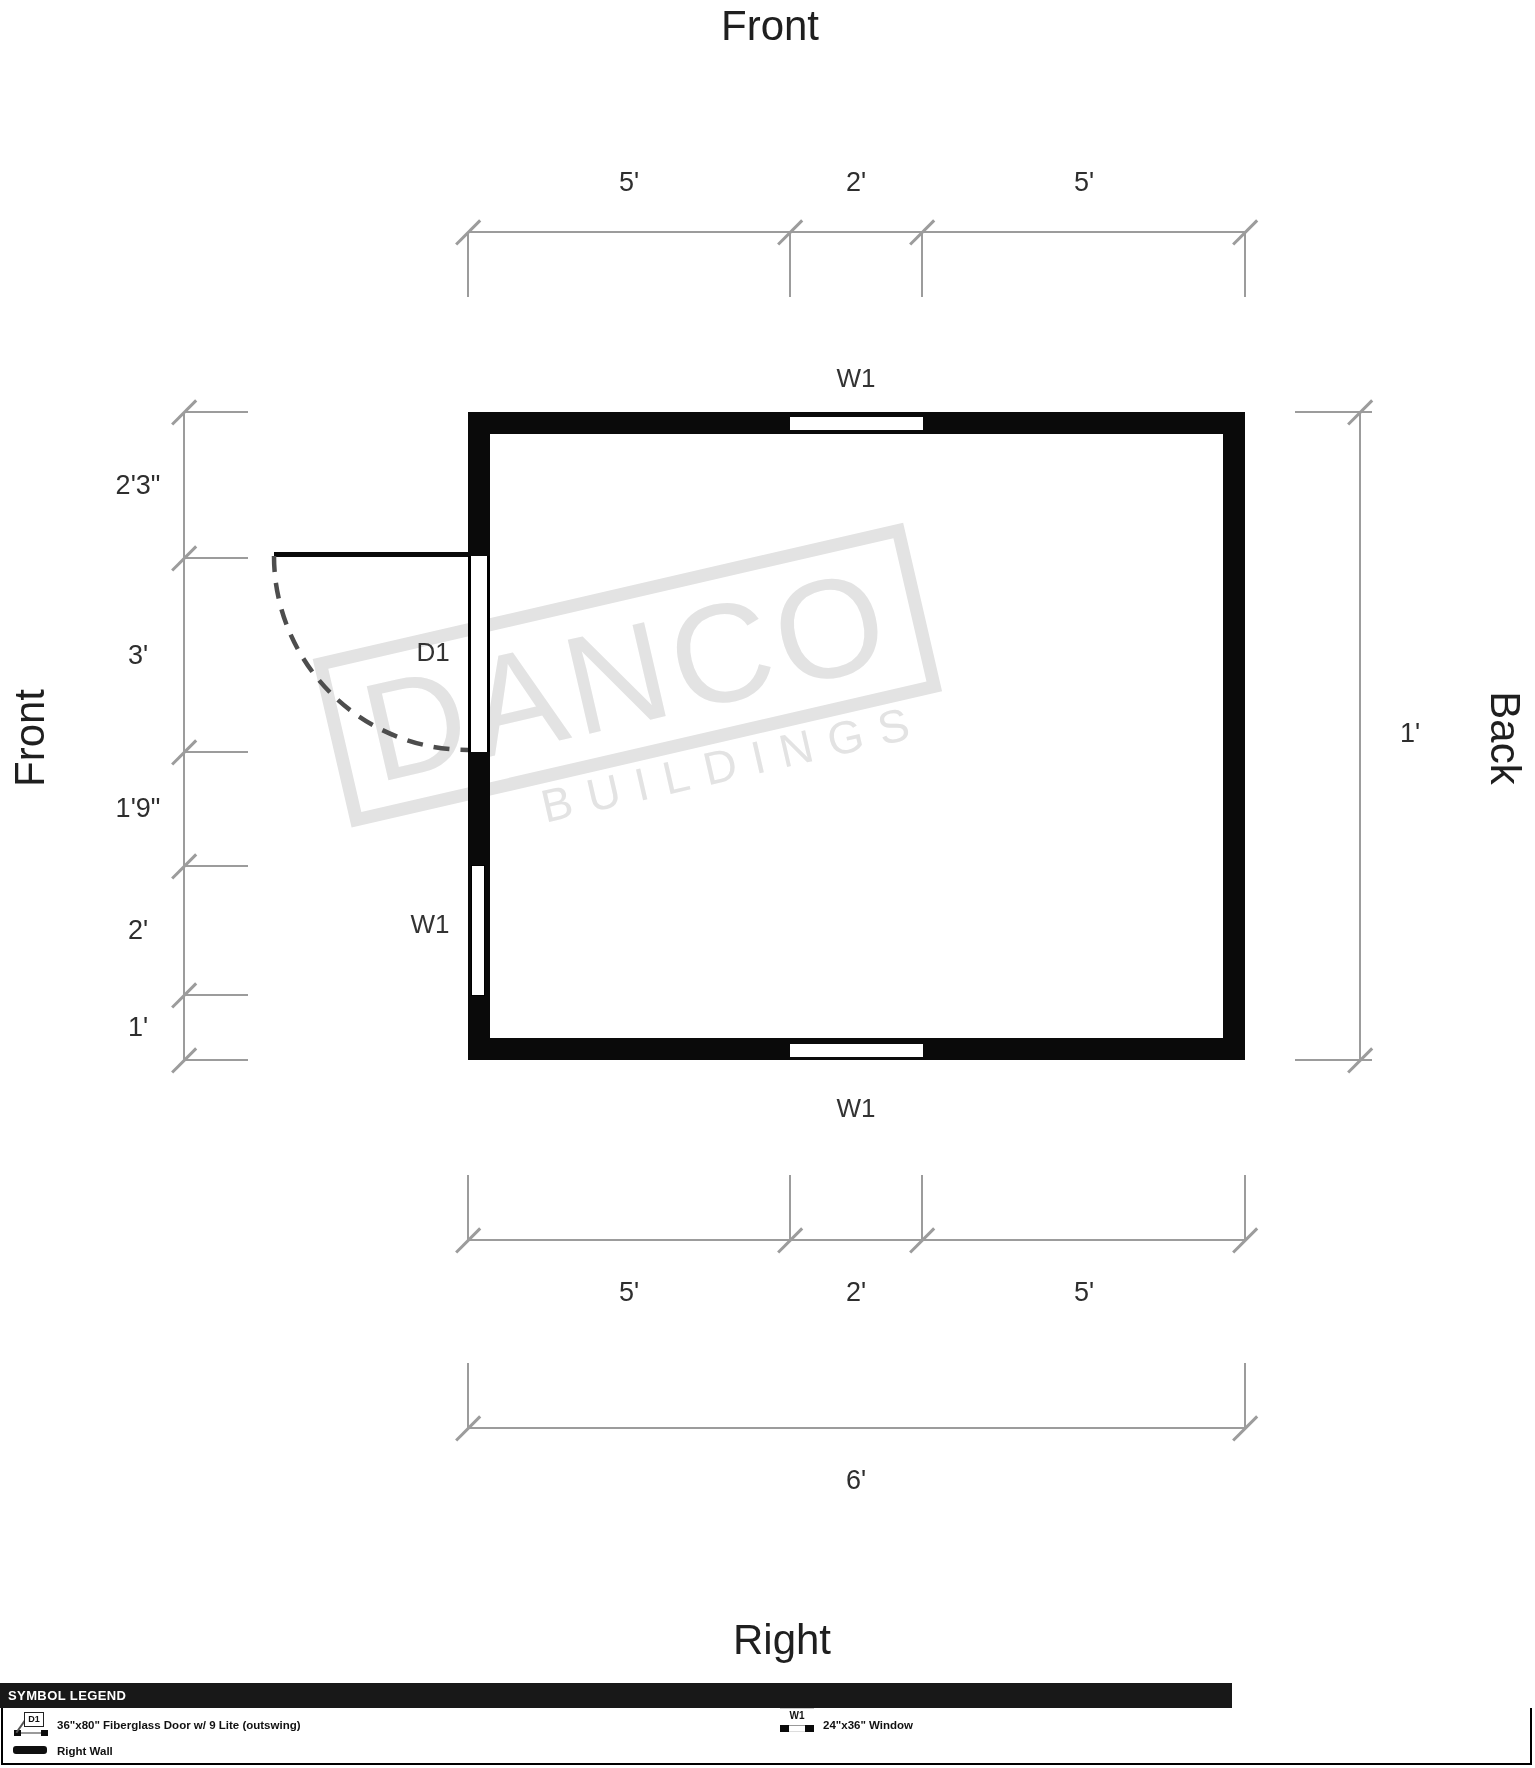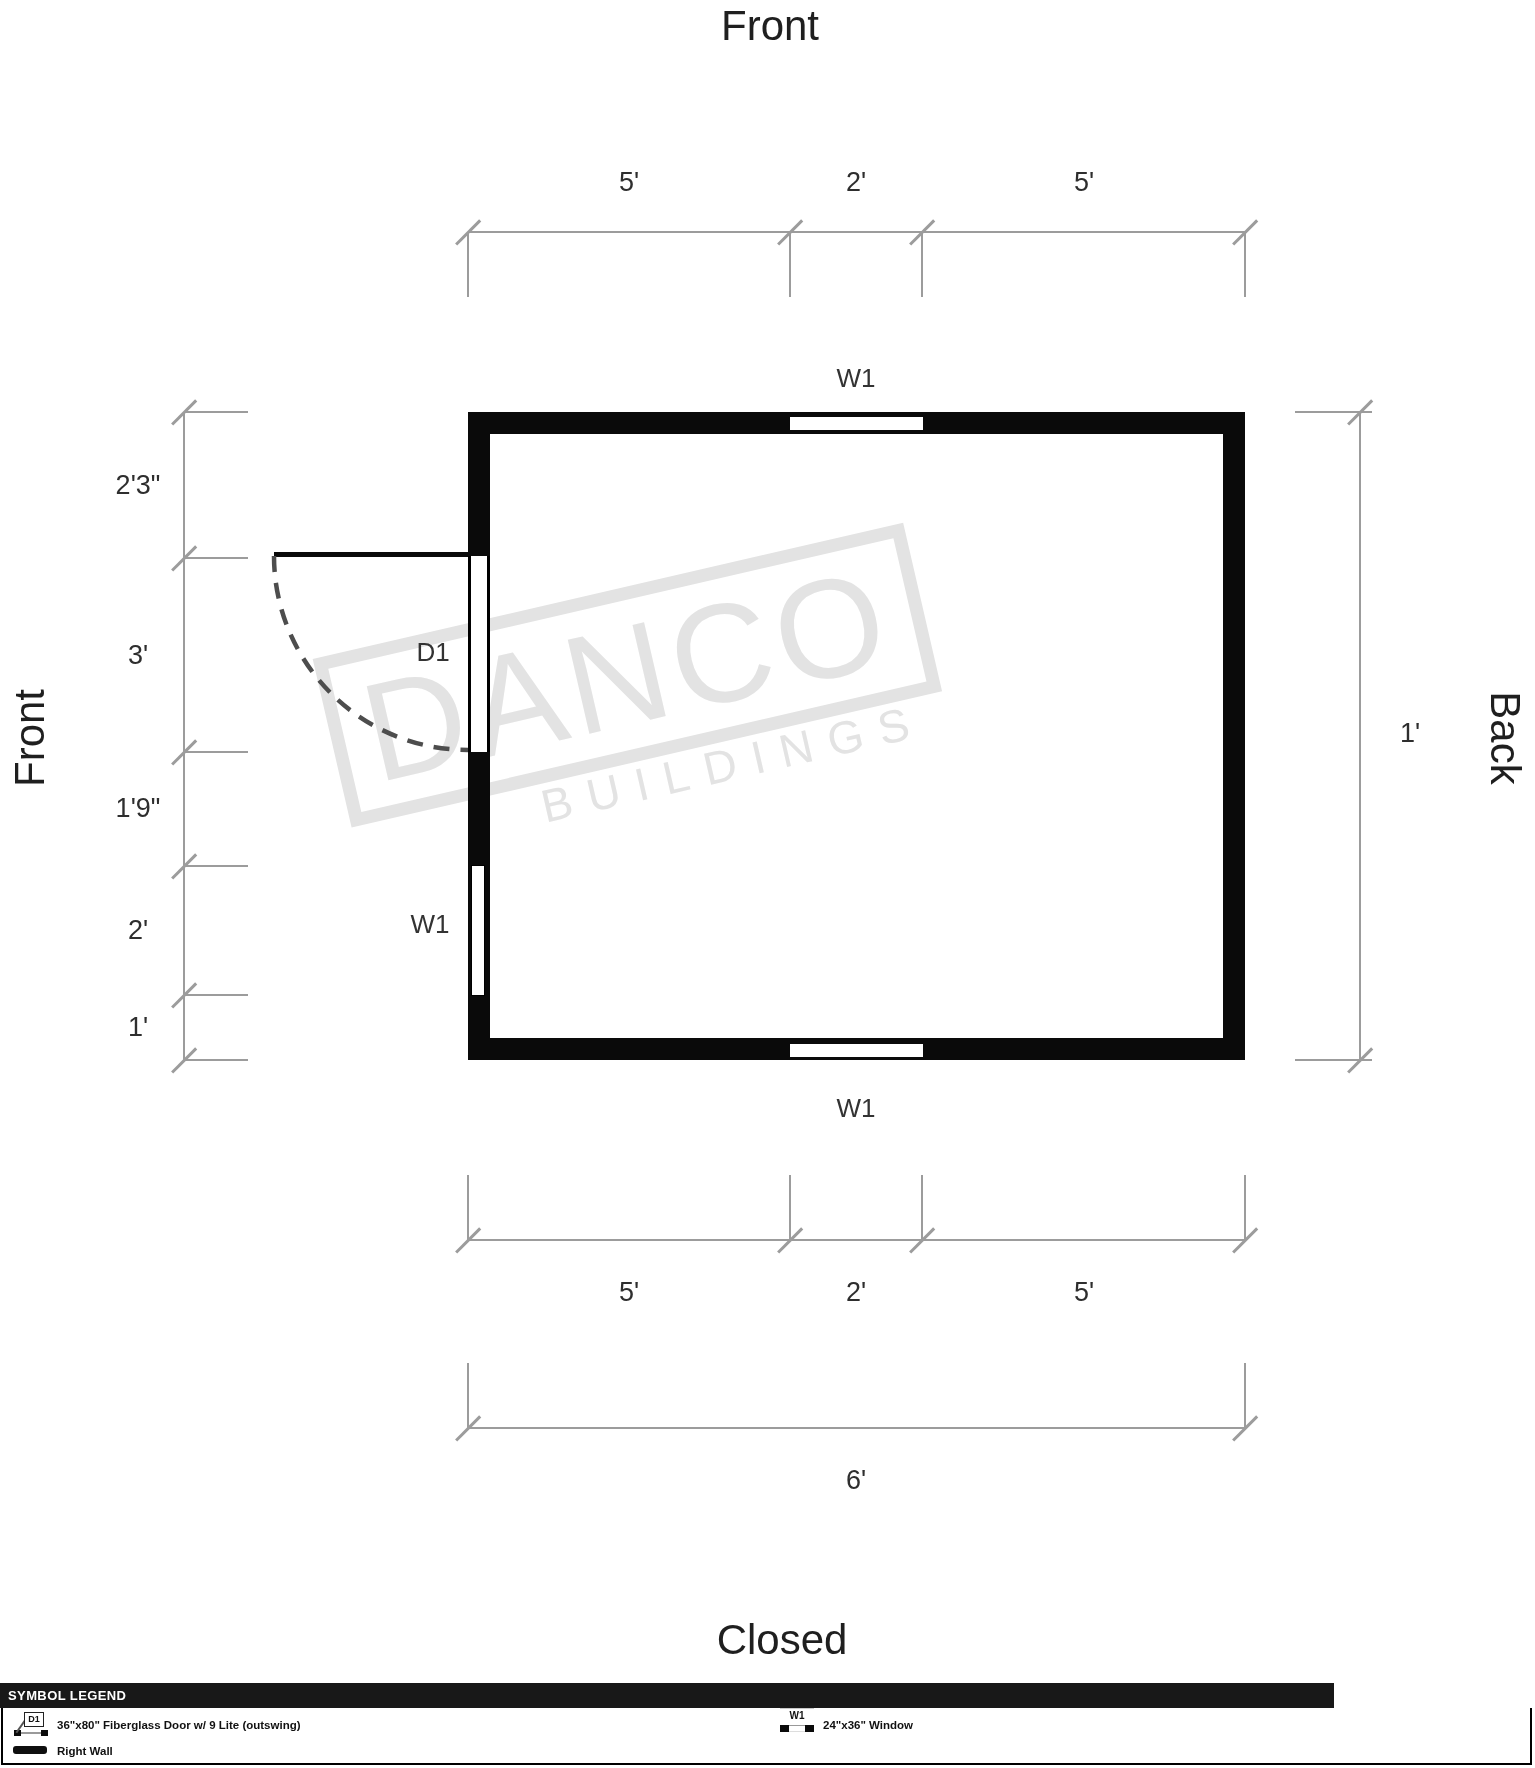--- a/index.html
+++ b/index.html
@@ -15,21 +15,21 @@
   .wall{position:absolute;background:#0a0a0a;}
   .window-strip{position:absolute;background:#ffffff;}
   .title{position:absolute;color:#1f1f1f;font-size:42px;text-align:center;}
   .title-v{height:46px;line-height:46px;width:100px;}
   
   #watermark{position:absolute;left:330px;top:588px;transform:rotate(-13deg);color:#e3e3e3;}
   #watermark .wm-box{display:inline-block;border:13px solid #e3e3e3;padding:0 22px;}
   #watermark .wm-main{font-size:140px;font-weight:500;letter-spacing:6px;line-height:1.05;white-space:nowrap;}
   #watermark .wm-sub{margin:-4px 0 0 190px;font-size:46px;letter-spacing:16px;white-space:nowrap;}
   
-  #legend-bar{position:absolute;left:0;top:1683px;width:1334px;height:25px;background:#181818;}
+  #legend-bar{position:absolute;left:0;top:1683px;width:1232px;height:25px;background:#181818;}
   #legend-bar span{display:block;color:#ffffff;font-size:13px;font-weight:bold;letter-spacing:.4px;
                    padding:5px 0 0 8px;}
   #legend-box{position:absolute;left:1px;top:1708px;width:1531px;height:57px;background:#ffffff;
               border:2px solid #000;border-top:none;box-sizing:border-box;}
   .legend-text{position:absolute;color:#111111;font-size:11.5px;font-weight:bold;white-space:nowrap;}
   
   .d1-icon{position:absolute;width:34px;height:26px;}
   .d1-base{position:absolute;left:0;top:21px;width:34px;height:2px;background:#9a9a9a;}
   .d1-capL{position:absolute;left:0;top:19px;width:7px;height:6px;background:#0a0a0a;}
   .d1-capR{position:absolute;left:27px;top:19px;width:7px;height:6px;background:#0a0a0a;}
@@ -53,21 +53,21 @@
 <div id="page">
 
   <div id="watermark">
     <div class="wm-box">
       <div class="wm-main">DANCO</div>
     </div>
     <div class="wm-sub">BUILDINGS</div>
   </div>
 
   <div class="title abs" style="left:690px;top:2px;width:160px;">Front</div>
-  <div class="title abs" style="left:702px;top:1616px;width:160px;">Closed</div>
+  <div class="title abs" style="left:702px;top:1616px;width:160px;">Right</div>
   <div class="title title-v abs" style="left:-20px;top:715px;transform:rotate(-90deg);">Front</div>
   <div class="title title-v abs" style="left:1455px;top:715px;transform:rotate(90deg);">Back</div>
 
   <div>
     <div class="dim-line" style="left:468px;top:231px;width:777px;height:2px;"></div>
     <div class="ext-line" style="left:467px;top:232px;width:2px;height:65px;"></div>
     <div class="ext-line" style="left:789px;top:232px;width:2px;height:65px;"></div>
     <div class="ext-line" style="left:921px;top:232px;width:2px;height:65px;"></div>
     <div class="ext-line" style="left:1244px;top:232px;width:2px;height:65px;"></div>
     <div class="tick" style="left:451px;top:231px;"></div>

